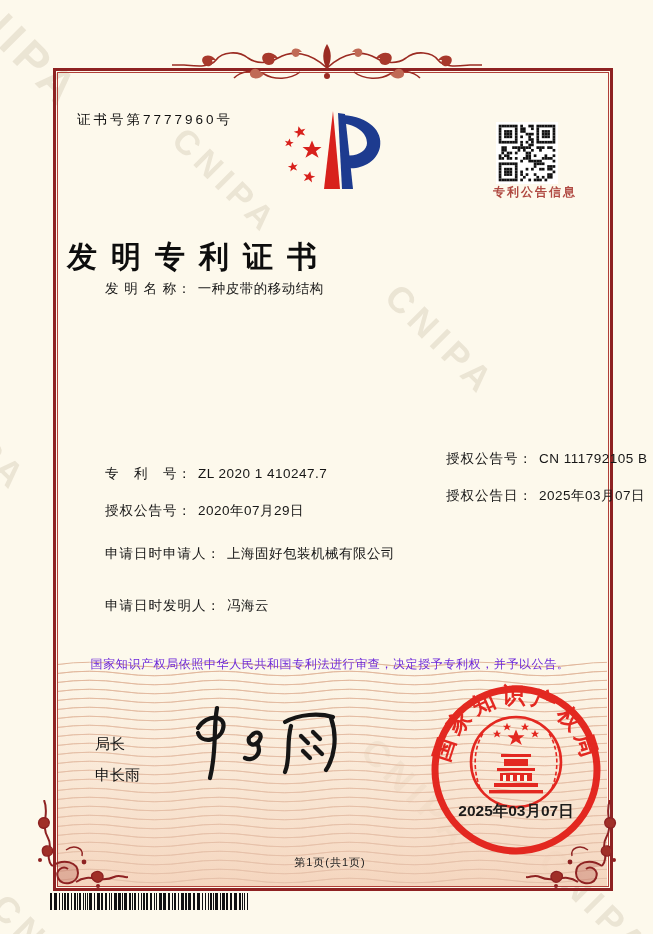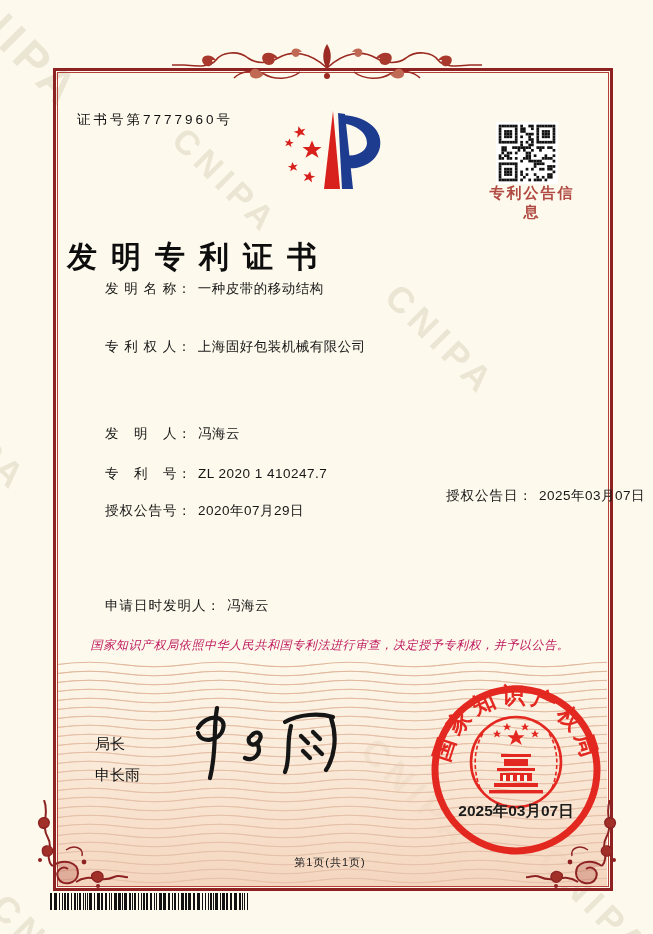--- a/index.html
+++ b/index.html
@@ -27,31 +27,31 @@
 
   .cert-no{position:absolute;left:77px;top:111px;font-size:13.5px;letter-spacing:3px;color:#111;}
 
   .logo{position:absolute;left:283px;top:109px;}
 
   .title{position:absolute;left:53px;top:189px;width:550px;text-align:left;
          font-size:30px;font-weight:bold;color:#0d0d0d;letter-spacing:14px;text-indent:14px;margin-top:48px;}
 
   .qr{position:absolute;left:496px;top:122px;width:62px;height:62px;background:#fff;}
   .qr svg{display:block;}
-  .qr-label{position:absolute;left:487px;top:184px;width:90px;text-align:center;
-            font-size:15px;color:#b04a42;letter-spacing:2px;font-weight:bold;}
+  .qr-label{position:absolute;left:487px;top:184px;width:90px;text-align:right;
+            font-size:12px;color:#b04a42;letter-spacing:2px;font-weight:bold;}
 
   .row{position:absolute;left:90px;font-size:13.5px;color:#161616;white-space:pre;}
   .row .lbl{letter-spacing:1px;}
   .row .val{margin-left:6px;letter-spacing:.5px;text-align:right;}
   .col2{position:absolute;left:356px;top:0;font-size:13.5px;color:#161616;white-space:pre;}
 
   .legal{position:absolute;left:60px;width:540px;text-align:center;
-         font-family:"Liberation Serif",serif;font-style:italic;
-         font-size:12px;color:#be185d;letter-spacing:.6px;}
+         font-family:"Liberation Serif",serif;
+         font-size:12px;color:#6d28d9;letter-spacing:.6px;margin-top:19px;}
 
   .sig-title{position:absolute;left:95px;top:735px;font-size:15px;color:#111;}
   .sig-name{position:absolute;left:95px;top:766px;font-size:15px;color:#111;}
   .sig-script{position:absolute;left:185px;top:698px;}
 
   .seal{position:absolute;left:428px;top:682px;}
 
   .page-no{position:absolute;left:53px;top:855px;width:554px;text-align:center;
            font-size:11px;color:#222;letter-spacing:1px;}
 
@@ -379,32 +379,30 @@
         <rect x="40.43" y="56.61" width="2.70" height="2.70" fill="#111"></rect>
         <rect x="43.13" y="56.61" width="2.70" height="2.70" fill="#111"></rect>
         <rect x="48.52" y="56.61" width="2.70" height="2.70" fill="#111"></rect>
       </svg>
   </div>
   <div class="qr-label">专利公告信息</div>
 
   <div class="row" style="top:265px;">
     <span class="lbl">发 明 名 称：</span><span class="val">一种皮带的移动结构</span>
   </div>
-  <div class="row" style="top:323px;">
-    <span class="lbl">专 利 权 人：</span><span class="val">上海固好包装机械有限公司</span>
-  </div>
-  <div class="row" style="top:410px;">
-    <span class="lbl">发　明　人：</span><span class="val">冯海云</span>
-  </div>
   <div class="row" style="top:450px;width:520px;">
     <span class="lbl">专　利　号：</span><span class="val">ZL 2020 1 410247.7</span>
+    <span class="col2"><span class="lbl">授权公告号：</span><span class="val">CN 111792105 B</span></span>
   </div>
   <div class="row" style="top:487px;width:520px;">
     <span class="lbl">授权公告号：</span><span class="val">2020年07月29日</span>
     <span class="col2"><span class="lbl">授权公告日：</span><span class="val">2025年03月07日</span></span>
+  </div>
+  <div class="row" style="top:530px;">
+    <span class="lbl">申请日时申请人：</span><span class="val">上海固好包装机械有限公司</span>
   </div>
   <div class="row" style="top:582px;">
     <span class="lbl">申请日时发明人：</span><span class="val">冯海云</span>
   </div>
 
   <div class="legal" style="top:637px;">国家知识产权局依照中华人民共和国专利法进行审查，决定授予专利权，并予以公告。</div>
 
   <div class="sig-title">局长</div>
   <div class="sig-name">申长雨</div>
   <div class="sig-script">

